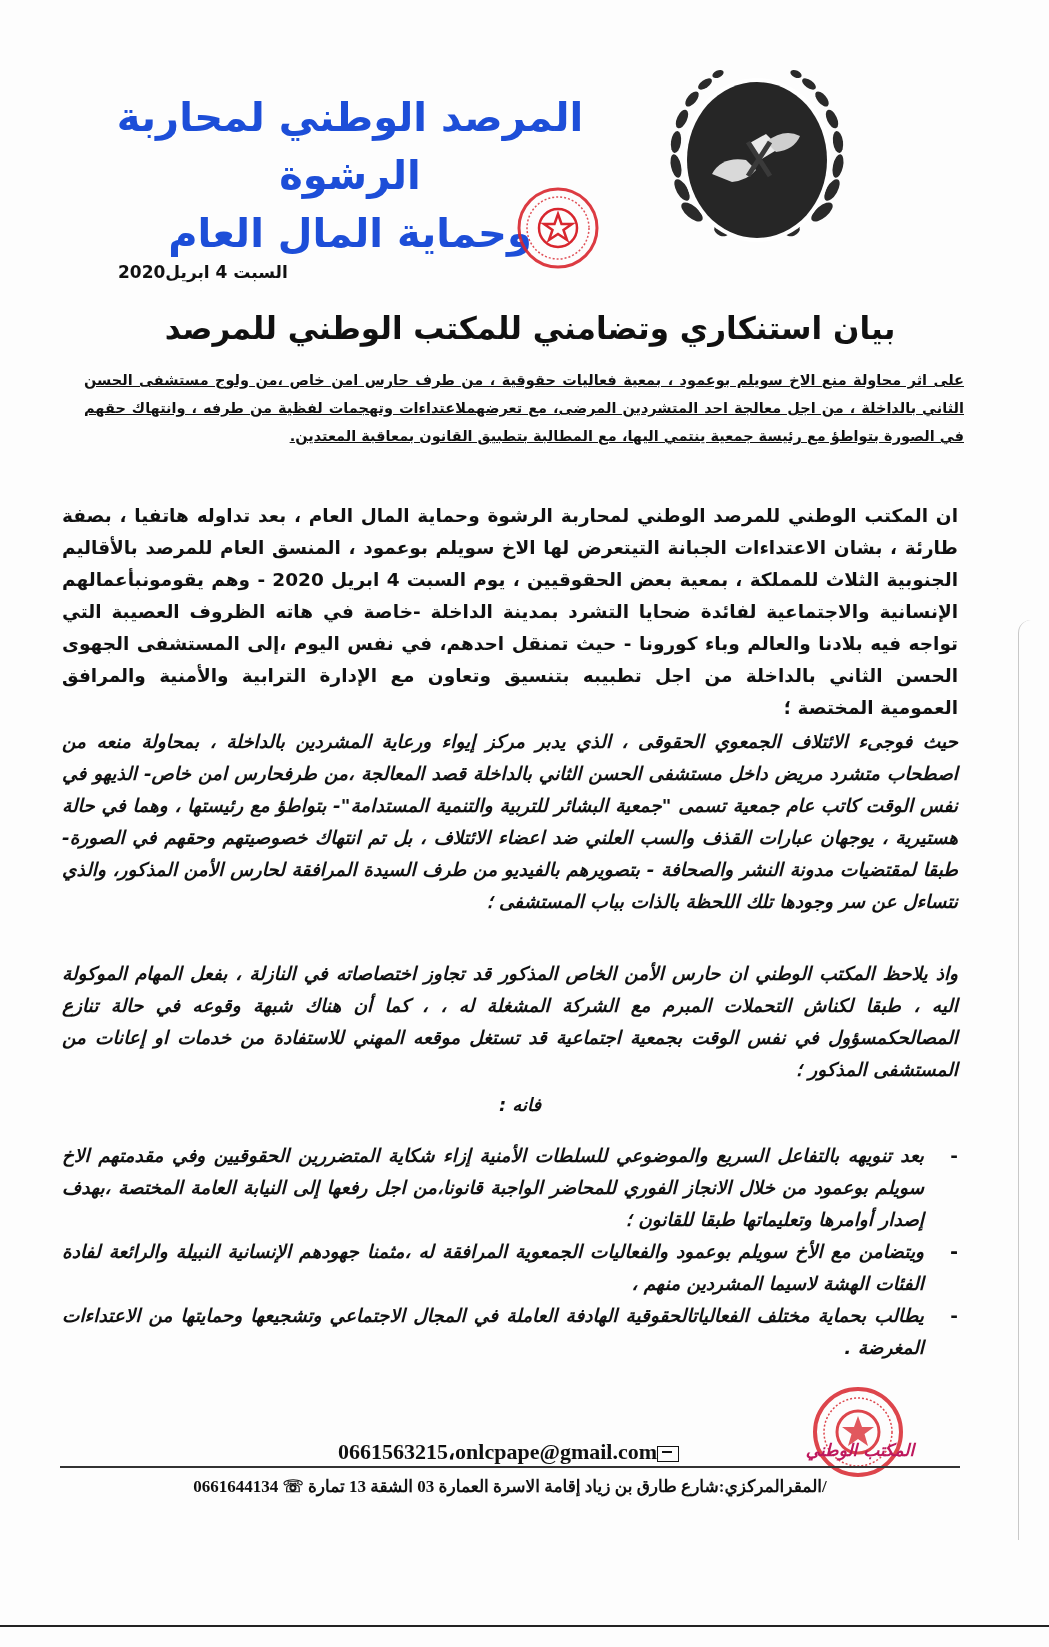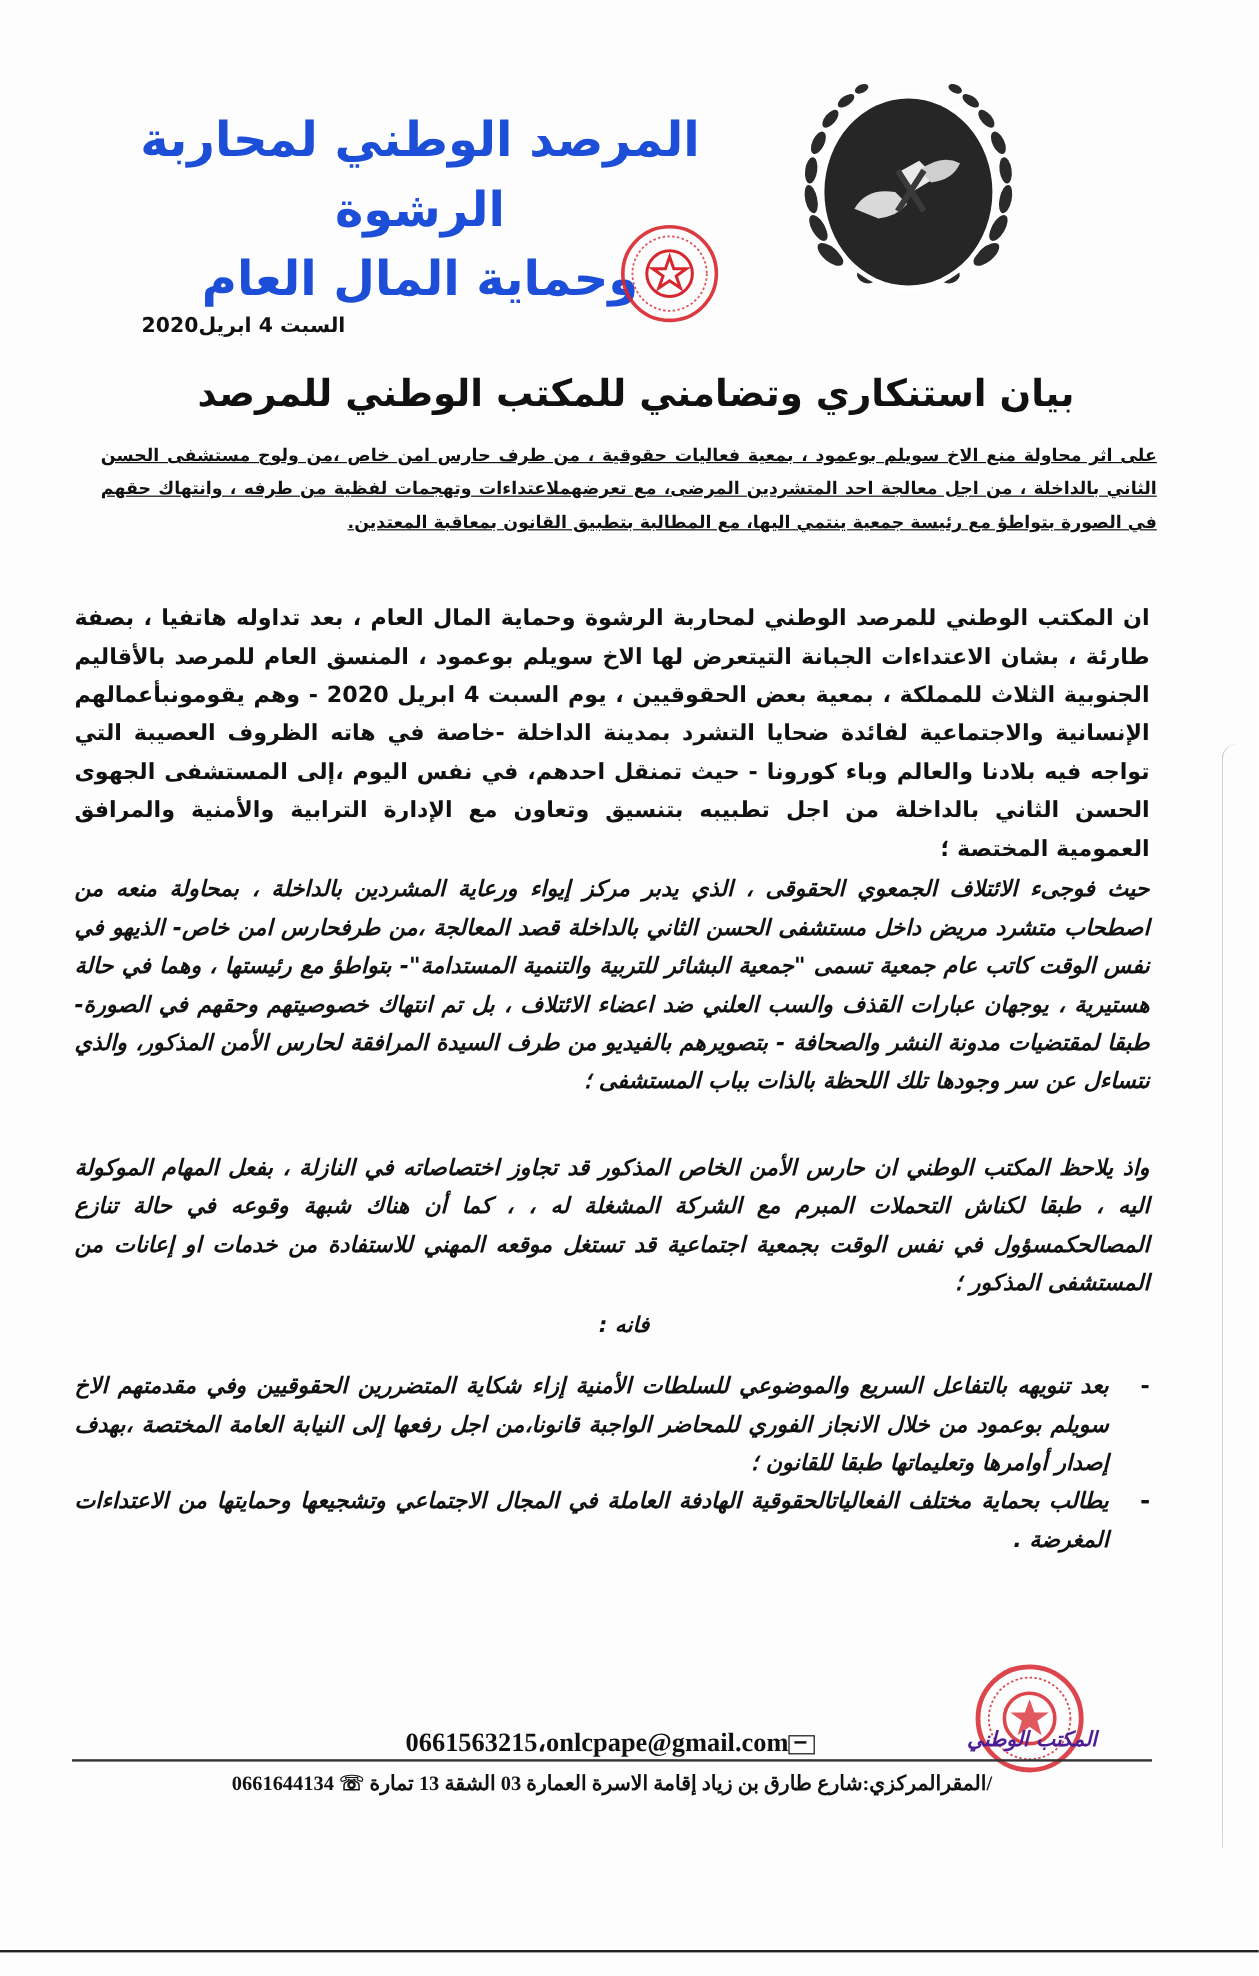--- a/index.html
+++ b/index.html
@@ -30,21 +30,21 @@
 
   .fainnahu { position:absolute; top:1094px; left:420px; width:200px; text-align:center;
               font-weight:bold; font-style:italic; font-size:18px; }
 
   .demands { position:absolute; top:1140px; left:62px; width:896px; margin:0; padding:0; list-style:none; }
   .demands li { position:relative; padding-right:34px; font-weight:bold; font-style:italic;
                 font-size:18.5px; line-height:32px; text-align:justify; text-align-last:right; }
   .demands li .bullet { position:absolute; right:0; top:0; width:20px; text-align:center; font-style:normal; }
 
   .signature { position:absolute; top:1440px; left:780px; width:160px; text-align:center;
-               font-weight:bold; font-style:italic; font-size:17px; color:#4c1d95; }
+               font-weight:bold; font-style:italic; font-size:17px; color:#be185d; }
   .stamp-bottom { position:absolute; top:1386px; left:812px; width:92px; height:92px; opacity:0.85; }
 
   .footer-rule { position:absolute; top:1466px; left:60px; width:900px; height:2px; background:#333; }
   .footer-address { position:absolute; top:1476px; left:150px; width:720px; text-align:center;
                     font-weight:bold; font-size:17px; font-family:"Liberation Serif", serif; }
   .footer-contact { position:absolute; top:1439px; left:250px; width:520px; text-align:center;
                     font-weight:bold; font-size:22px; font-family:"Liberation Serif", serif; direction:ltr; }
   .footer-contact .mail-icon { display:inline-block; width:20px; height:14px; border:1.5px solid #111;
                                margin-right:3px; vertical-align:middle; position:relative; }
   .footer-contact .mail-icon::after { content:""; position:absolute; left:4px; top:4px; width:10px; height:2px; background:#111; }
@@ -102,21 +102,21 @@
 
   <div class="para p1 rtl">ان المكتب الوطني للمرصد الوطني لمحاربة الرشوة وحماية المال العام ، بعد تداوله هاتفيا ، بصفة طارئة ، بشان الاعتداءات الجبانة التيتعرض لها الاخ سويلم بوعمود ، المنسق العام للمرصد بالأقاليم الجنوبية الثلاث للمملكة ، بمعية بعض الحقوقيين ، يوم السبت 4 ابريل 2020 - وهم يقومونبأعمالهم الإنسانية والاجتماعية لفائدة ضحايا التشرد بمدينة الداخلة -خاصة في هاته الظروف العصيبة التي تواجه فيه بلادنا والعالم وباء كورونا - حيث تمنقل احدهم، في نفس اليوم ،إلى المستشفى الجهوى الحسن الثاني بالداخلة من اجل تطبيبه بتنسيق وتعاون مع الإدارة الترابية والأمنية والمرافق العمومية المختصة ؛</div>
   <div class="para p2 italic rtl">حيث فوجىء الائتلاف الجمعوي الحقوقى ، الذي يدبر مركز إيواء ورعاية المشردين بالداخلة ، بمحاولة منعه من اصطحاب متشرد مريض داخل مستشفى الحسن الثاني بالداخلة قصد المعالجة ،من طرفحارس امن خاص- الذيهو في نفس الوقت كاتب عام جمعية تسمى "جمعية البشائر للتربية والتنمية المستدامة"- بتواطؤ مع رئيستها ، وهما في حالة هستيرية ، يوجهان عبارات القذف والسب العلني ضد اعضاء الائتلاف ، بل تم انتهاك خصوصيتهم وحقهم في الصورة- طبقا لمقتضيات مدونة النشر والصحافة - بتصويرهم بالفيديو من طرف السيدة المرافقة لحارس الأمن المذكور، والذي نتساءل عن سر وجودها تلك اللحظة بالذات بباب المستشفى ؛</div>
   <div class="para p3 italic rtl">واذ يلاحظ المكتب الوطني ان حارس الأمن الخاص المذكور قد تجاوز اختصاصاته في النازلة ، بفعل المهام الموكولة اليه ، طبقا لكناش التحملات المبرم مع الشركة المشغلة له ، ، كما أن هناك شبهة وقوعه في حالة تنازع المصالحكمسؤول في نفس الوقت بجمعية اجتماعية قد تستغل موقعه المهني للاستفادة من خدمات او إعانات من المستشفى المذكور ؛</div>
 
   <div class="fainnahu rtl">فانه :</div>
 
   <ul class="demands rtl">
     <li><span class="bullet">-</span><span>بعد تنويهه بالتفاعل السريع والموضوعي للسلطات الأمنية إزاء شكاية المتضررين الحقوقيين وفي مقدمتهم الاخ سويلم بوعمود من خلال الانجاز الفوري للمحاضر الواجبة قانونا،من اجل رفعها إلى النيابة العامة المختصة ،بهدف إصدار أوامرها وتعليماتها طبقا للقانون ؛</span></li>
     <li><span class="bullet">-</span></li>
-    <li><span class="bullet">-</span></li>
+    <li><span class="bullet">-</span><span>ويتضامن مع الأخ سويلم بوعمود والفعاليات الجمعوية المرافقة له ،مثمنا جهودهم الإنسانية النبيلة والرائعة لفادة الفئات الهشة لاسيما المشردين منهم ،</span></li>
     <li><span class="bullet">-</span><span>يطالب بحماية مختلف الفعالياتالحقوقية الهادفة العاملة في المجال الاجتماعي وتشجيعها وحمايتها من الاعتداءات المغرضة .</span></li>
   </ul>
 
   <svg class="stamp-bottom" viewBox="0 0 92 92">
     <circle cx="46" cy="46" r="43" fill="none" stroke="#d8262e" stroke-width="4"></circle>
     <circle cx="46" cy="46" r="34" fill="none" stroke="#d8262e" stroke-width="1.5" stroke-dasharray="2 2"></circle>
     <circle cx="46" cy="46" r="21" fill="none" stroke="#d8262e" stroke-width="3"></circle>
     <polygon points="46,30 50,41 62,41 52.5,48 56,60 46,53 36,60 39.5,48 30,41 42,41" fill="#d8262e" opacity="0.9"></polygon>
   </svg>
   <div class="signature rtl">المكتب الوطني</div>

